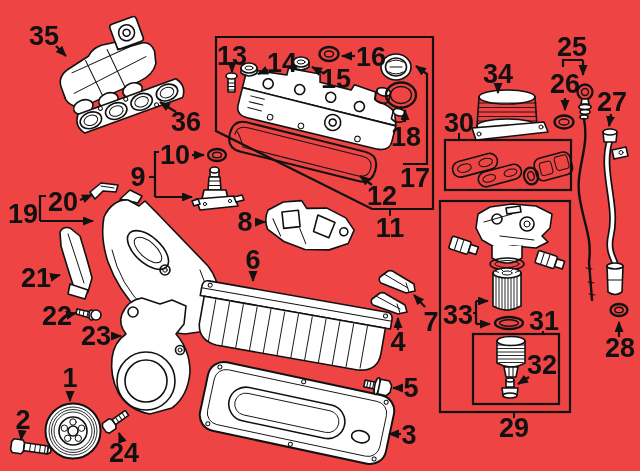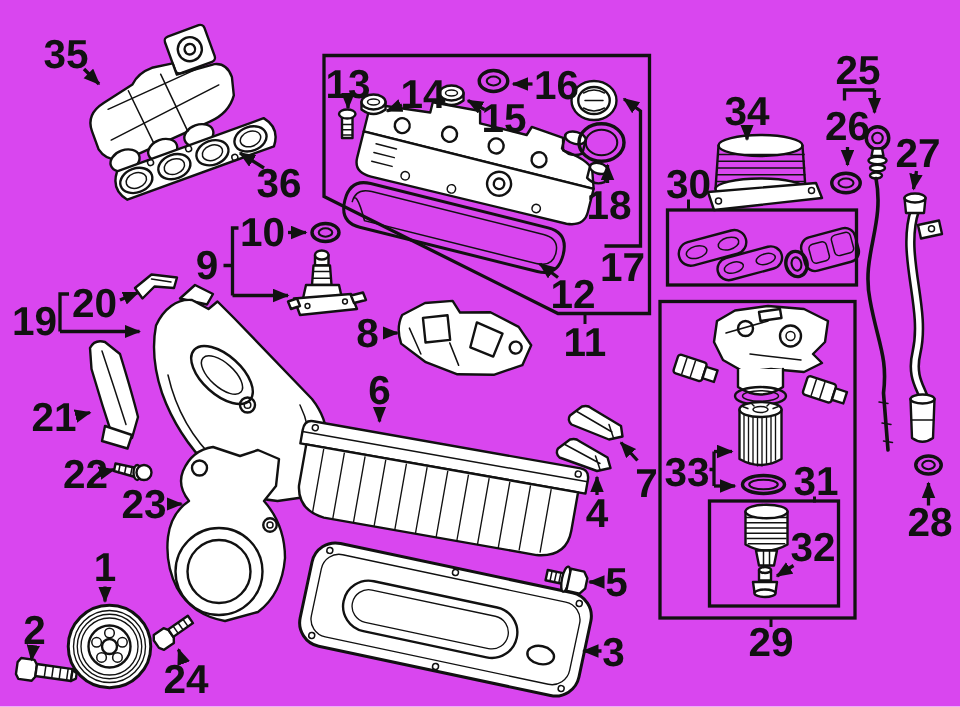--- a/index.html
+++ b/index.html
@@ -1,16 +1,16 @@
 <!DOCTYPE html>
 <html><head>
 <meta charset="utf-8">
 <style>
   html,body{margin:0;padding:0;background:#ffffff;}
-  .page{position:relative;width:640px;height:471px;background:#d946ef;overflow:hidden;
+  .page{position:relative;width:640px;height:471px;background:#ef4444;overflow:hidden;
         font-family:"Liberation Sans",sans-serif;}
   svg{display:block;}
   svg text{font-family:"Liberation Sans","DejaVu Sans",sans-serif;
            font-weight:bold;font-size:27px;fill:#111;text-anchor:middle;}
   .p{fill:#ffffff;stroke:#111;stroke-width:1.6;stroke-linejoin:round;stroke-linecap:round;}
   .pn{fill:none;stroke:#111;stroke-width:1.6;stroke-linejoin:round;stroke-linecap:round;}
   .thin{fill:none;stroke:#111;stroke-width:1;stroke-linecap:round;}
   .hair{fill:none;stroke:#111;stroke-width:0.9;}
   .ring{fill:none;stroke:#111;stroke-width:2.3;}
   .ring2{fill:none;stroke:#111;stroke-width:1.4;}

